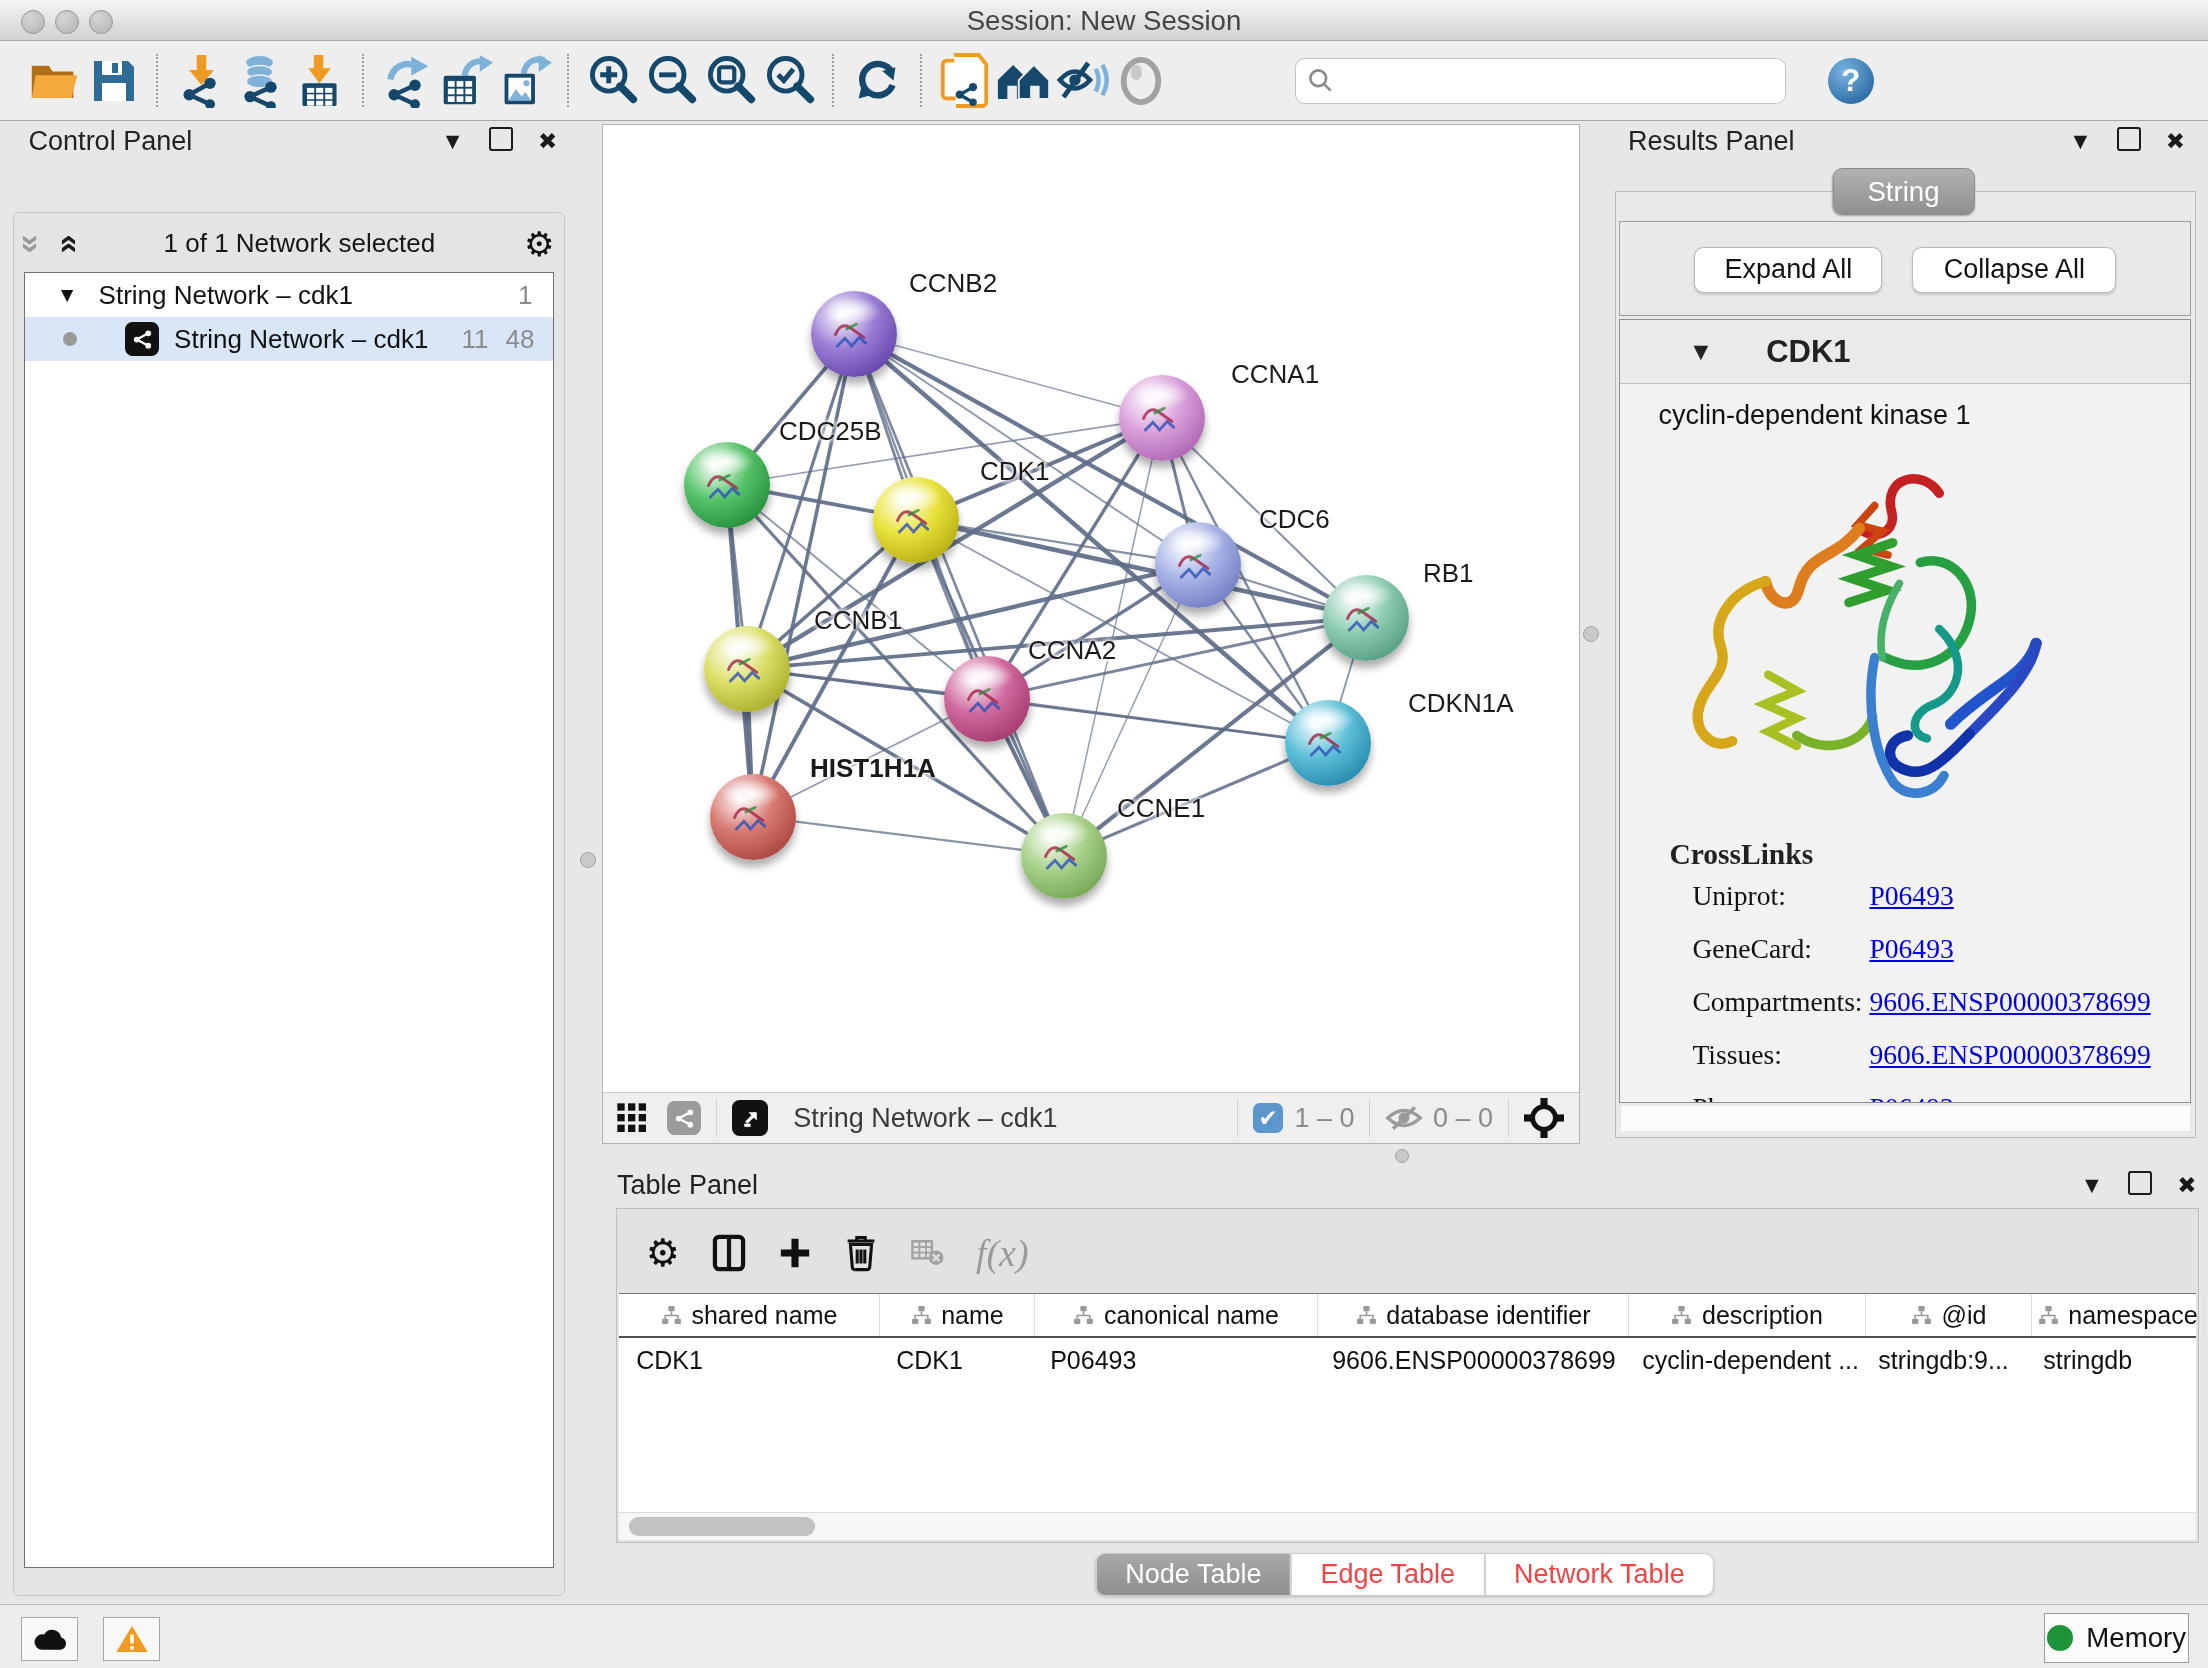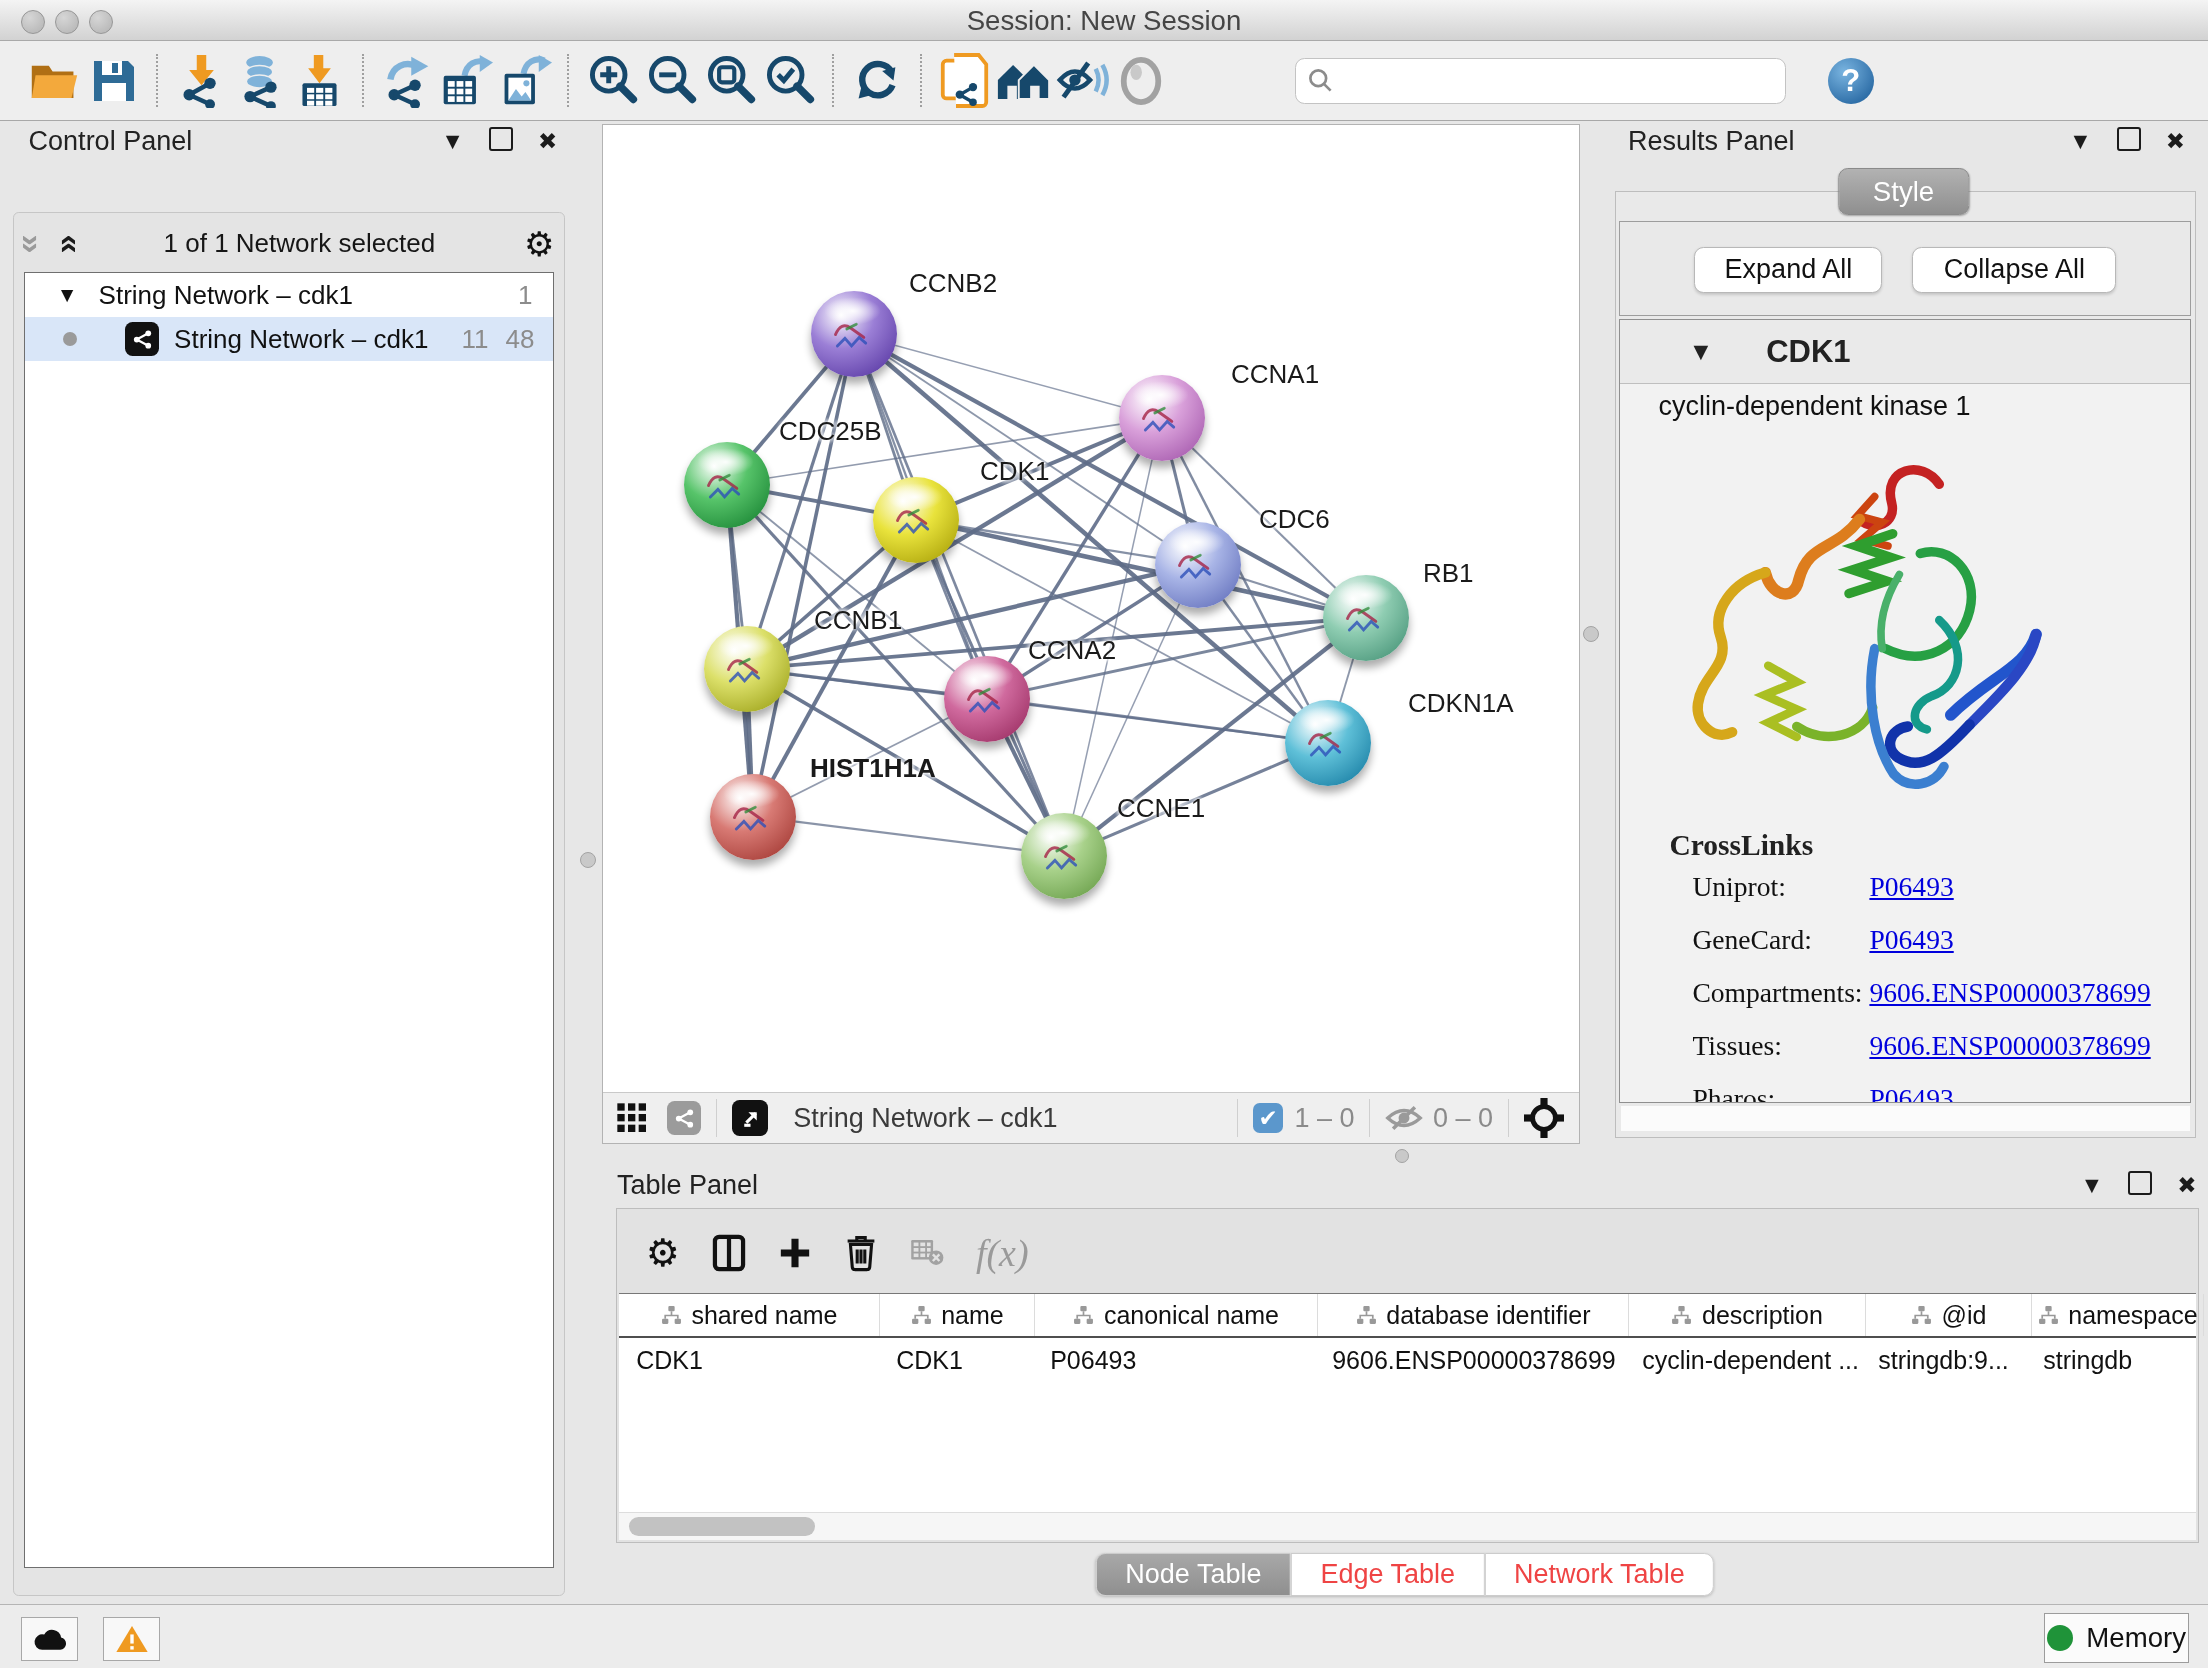--- a/index.html
+++ b/index.html
@@ -99,21 +99,21 @@
   .rp-expbox{position:absolute;left:3.8px;right:3.8px;top:28.5px;height:93px;
     border:1.9px solid #9d9d9d;}
   .btn{background:#fff;border:1px solid #b8b8b8;border-radius:9.5px;font-size:27px;color:#111;
     display:flex;align-items:center;justify-content:center;box-shadow:0 1.9px 2.9px rgba(0,0,0,.15);}
   .rp-content{position:absolute;left:3.8px;right:3.8px;top:127px;bottom:34px;
     border:1.9px solid #8f8f8f;background:#f2f2f2;overflow:hidden;}
   .gene-head{height:63px;background:#eaeaea;border-bottom:1.9px solid #bfbfbf;
     display:flex;align-items:center;}
   .gene-head .tri{margin-left:68px;font-size:25px;}
   .gene-head .gname{font-size:31px;font-weight:bold;margin-left:53px;}
-  .gene-desc{font-size:27px;color:#111;margin:7px 0 0 38px;}
+  .gene-desc{font-size:27px;color:#111;margin:16px 0 0 38px;}
   .xl{font-family:"Liberation Serif","DejaVu Serif",serif;}
   .xl-title{font-size:29.5px;font-weight:bold;margin:17px 0 9.5px 49px;}
   .xl-row{display:flex;font-size:27.6px;margin:0 0 21px 72px;}
   .xl-row .lbl{width:177px;color:#111;}
   .xl-row a{color:#0000dd;text-decoration:underline;}
   .rp-scrollstrip{position:absolute;left:5.7px;right:5.7px;bottom:5.7px;height:25px;background:#fbfbfb;}
 
   
   .tp{left:602px;top:1168px;width:1606px;height:430px;}
   .tp-head{position:absolute;left:15px;right:11.4px;top:0;height:34px;}
@@ -576,21 +576,21 @@
   </div>
 </div>
 
 <div class="abs rp">
   <div class="rp-head phead">
     <span class="ttl">Results Panel</span>
     <span class="hic">▼</span>
     <span class="hic"><span class="hbox"></span></span>
     <span class="hic" style="font-weight:bold">✖</span>
   </div>
-  <div class="rtab">Style</div>
+  <div class="rtab">String</div>
   <div class="rp-outer">
     <div class="rp-expbox">
       <div class="btn" style="position:absolute;left:74px;top:25px;width:186px;height:44px">Expand All</div>
       <div class="btn" style="position:absolute;right:74px;top:25px;width:202px;height:44px">Collapse All</div>
     </div>
     <div class="rp-content">
       <div class="gene-head">
         <span class="tri">▼</span>
         <span class="gname">CDK1</span>
       </div>

